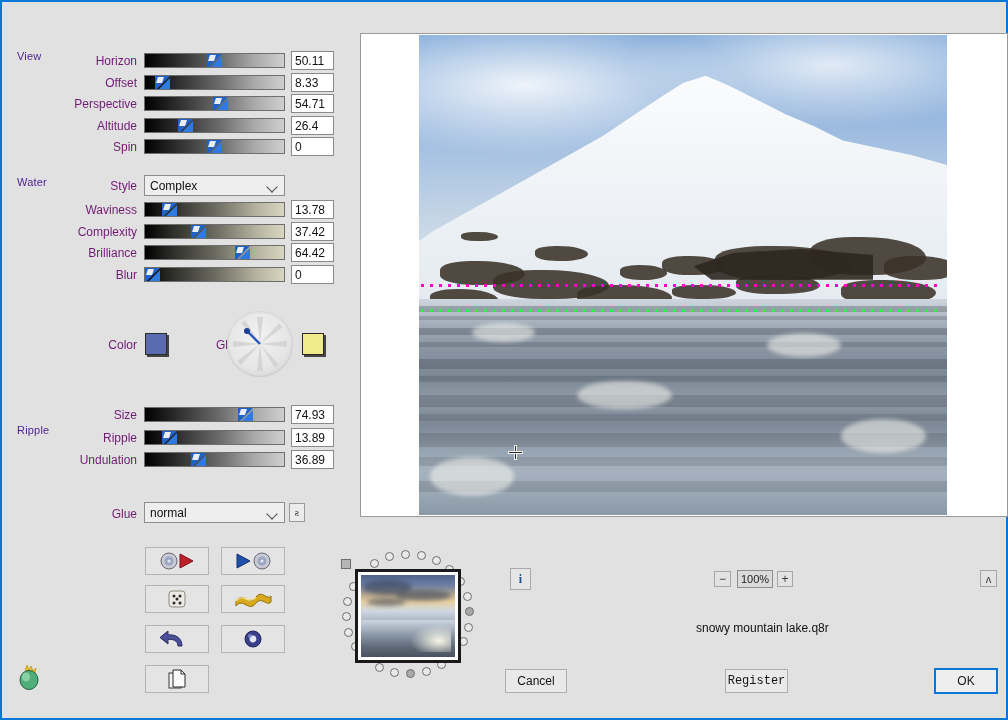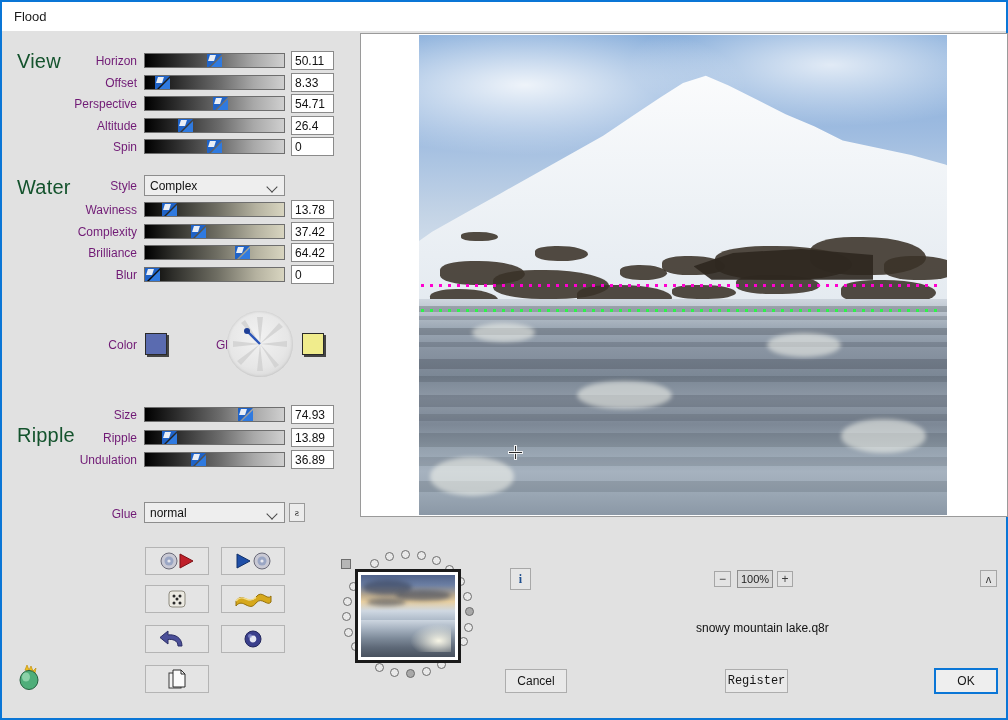--- a/index.html
+++ b/index.html
@@ -21,21 +21,21 @@
     box-sizing:border-box;
   }
   .titlebar .title{
     position:absolute;left:12px;top:7px;
     font-size:13px;color:#1b1b1b;
     font-family:"Liberation Sans", sans-serif;
   }
   
   .section-label{
     position:absolute;
-    font-size:20px;color:#14532d;
+    font-size:11px;color:#4c1d95;
     letter-spacing:.2px;
   }
   .row-label{
     position:absolute;
     font-size:12px;color:#701a75;
     text-align:right;
     white-space:nowrap;
   }
   .slider{
     position:absolute;
@@ -246,23 +246,20 @@
     font-size:12px;font-weight:bold;color:#1f4f8f;
     font-family:"Liberation Serif", serif;
   }
   .logo{position:absolute;width:30px;height:30px;}
 </style>
 </head>
 <body>
 
 <div id="app">
 
-  <div class="titlebar">
-    <div class="title">Flood</div>
-  </div>
 
   <div id="left-panel">
       <div class="section-label" style="left: 15px; top: 48px;">View</div>
       <div class="row-label" style="left: 0px; top: 52px; width: 135px;">Horizon</div>
       <div class="slider grey" style="left: 142px; top: 51px;">
         <div class="track"></div>
         <div class="thumb" style="left: 62.1364px;">
           <span class="tri"></span>
           <span class="tri2"></span>
           <span class="nub"></span>

